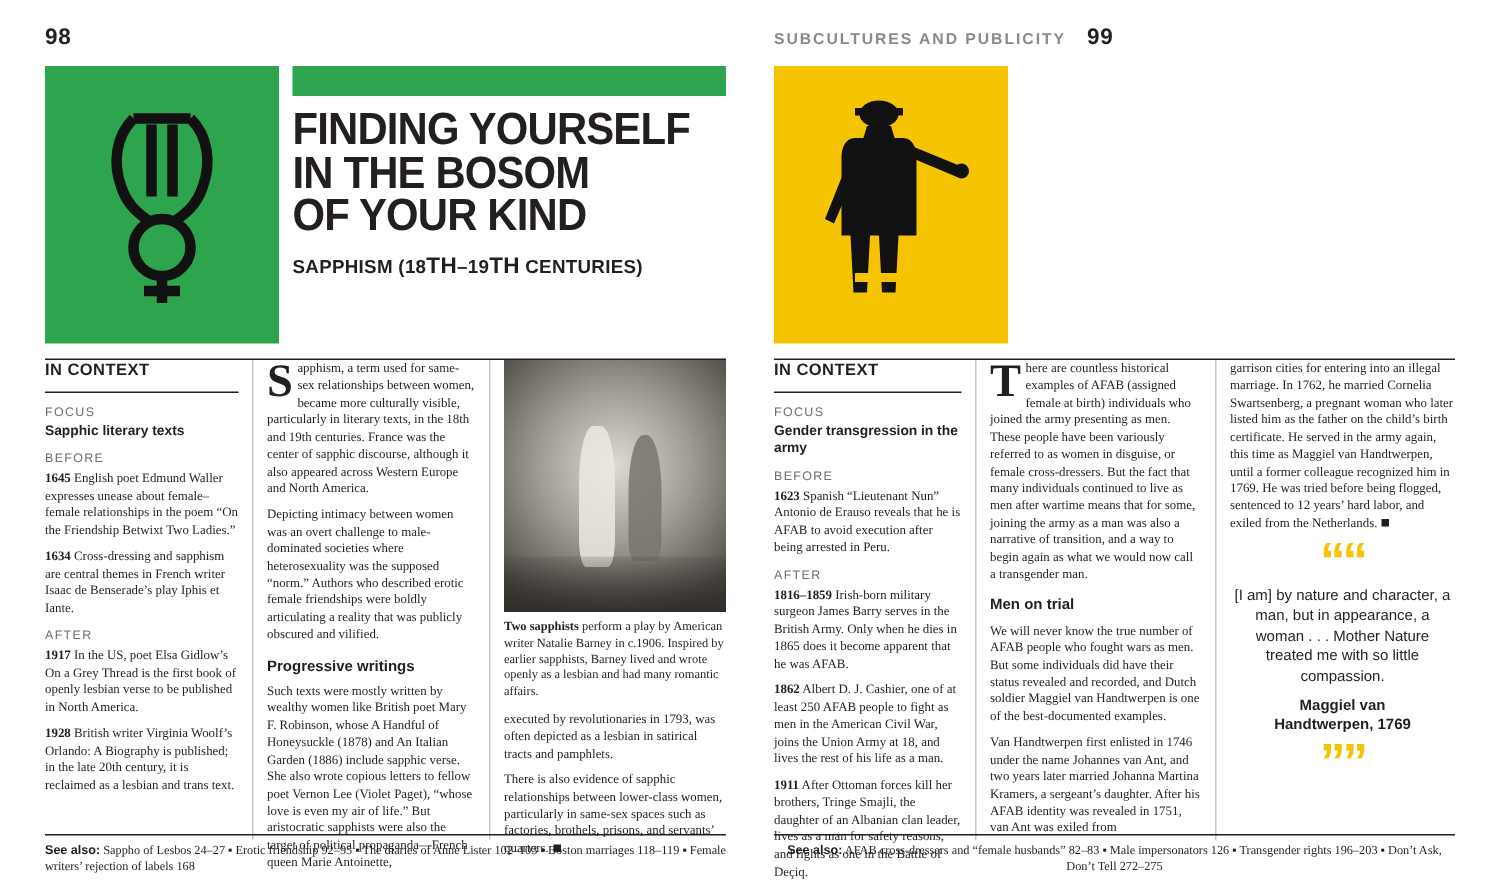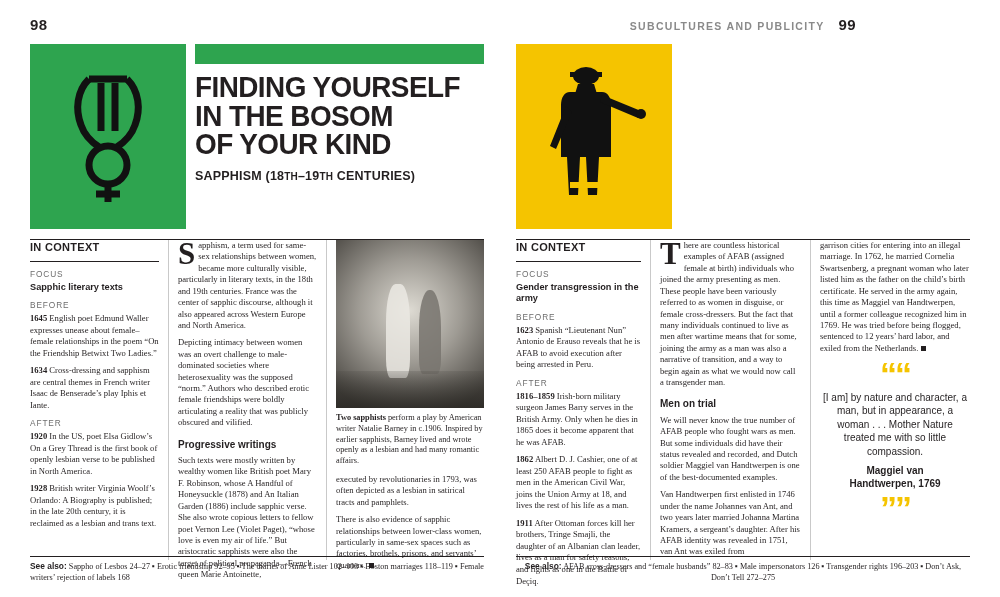--- a/index.html
+++ b/index.html
@@ -43,21 +43,21 @@
     color: #231f20;
     letter-spacing: 0.5px;
   }
   .runhead-title {
     font-size: 10.5px;
     letter-spacing: 1.3px;
     color: #8a8a8a;
     font-weight: bold;
     text-transform: uppercase;
   }
-  .runhead.right { justify-content: center; }
+  .runhead.right { justify-content: flex-start; }
   .runhead.right .runhead-title { margin-right: 14px; }
 
   
   .banner {
     display: flex;
     margin-top: 6px;
     height: 185px;
   }
   .symbol-box {
     width: 156px;
@@ -100,21 +100,21 @@
   .chapter-title .line { display: block; white-space: nowrap; }
   .subtitle {
     font-family: "Liberation Sans", sans-serif;
     font-weight: bold;
     font-size: 12.5px;
     letter-spacing: 0.2px;
     text-transform: uppercase;
     margin-top: 10px;
     color: #231f20;
   }
-  .subtitle .sm { font-size: 10px; }
+  .subtitle .sm { font-size: 15px; }
 
   
   .rule {
     height: 1px;
     background: #231f20;
     margin-top: 10px;
   }
 
   
   .cols {
@@ -346,21 +346,21 @@
         <div class="ic-entry">
           <span class="yr">1645</span>
           <span>English poet Edmund Waller expresses unease about female–female relationships in the poem “On the Friendship Betwixt Two Ladies.”</span>
         </div>
         <div class="ic-entry">
           <span class="yr">1634</span>
           <span>Cross-dressing and sapphism are central themes in French writer Isaac de Benserade’s play Iphis et Iante.</span>
         </div>
         <div class="ic-label">AFTER</div>
         <div class="ic-entry">
-          <span class="yr">1920</span>
+          <span class="yr">1917</span>
           <span>In the US, poet Elsa Gidlow’s On a Grey Thread is the first book of openly lesbian verse to be published in North America.</span>
         </div>
         <div class="ic-entry">
           <span class="yr">1928</span>
           <span>British writer Virginia Woolf’s Orlando: A Biography is published; in the late 20th century, it is reclaimed as a lesbian and trans text.</span>
         </div>
       </div>
 
       <div class="vline"></div>
 

